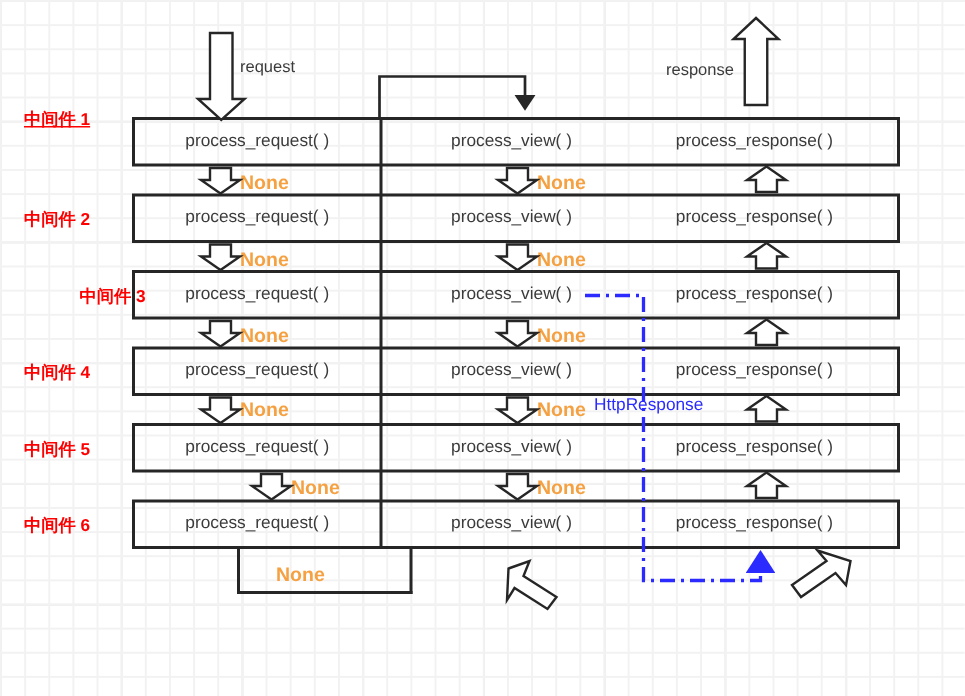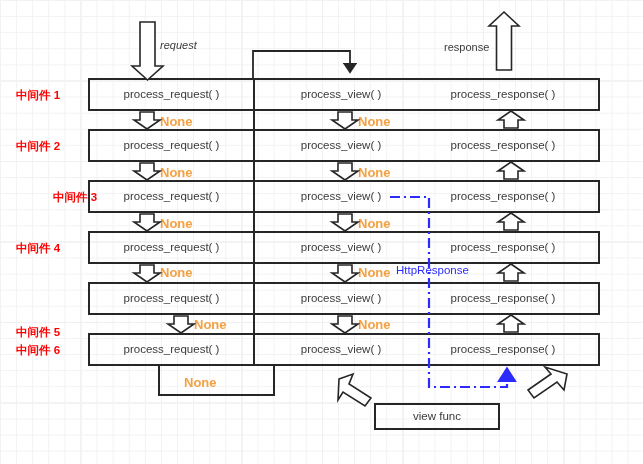--- a/index.html
+++ b/index.html
@@ -90,28 +90,28 @@
     border-top:none;
     box-sizing:border-box;
   }
   svg.overlay{position:absolute;left:0;top:0;width:643px;height:464px;pointer-events:none;}
 </style>
 </head>
 <body>
 
 <div id="canvas">
 
-  <div class="plain-lbl" style="left:160px;top:39px;font-style:italic;">request</div>
+  <div class="plain-lbl" style="left:160px;top:39px;">request</div>
   <div class="plain-lbl" style="left:444px;top:41px;">response</div>
 
-  <div class="mw-label" style="top:88px;">中间件 1</div>
+  <div class="mw-label" style="top:72px;text-decoration:underline;">中间件 1</div>
   <div class="mw-label" style="top:139px;">中间件 2</div>
   <div class="mw-label" style="top:190px;margin-left:37px;">中间件 3</div>
   <div class="mw-label" style="top:241px;">中间件 4</div>
-  <div class="mw-label" style="top:292px;margin-top:33px;">中间件 5</div>
+  <div class="mw-label" style="top:292px;">中间件 5</div>
   <div class="mw-label" style="top:343px;">中间件 6</div>
 
   <div class="row-box" style="top:78px;">
     <div class="cell cell-req">process_request( )</div>
     <div class="cell cell-view">process_view( )</div>
     <div class="cell cell-resp">process_response( )</div>
   </div>
   <div class="row-box" style="top:129px;">
     <div class="cell cell-req">process_request( )</div>
     <div class="cell cell-view">process_view( )</div>
@@ -136,21 +136,20 @@
     <div class="cell cell-req">process_request( )</div>
     <div class="cell cell-view">process_view( )</div>
     <div class="cell cell-resp">process_response( )</div>
   </div>
 
   <div class="col-divider" style="top:78px;height:288px;"></div>
 
   <div class="none-box"></div>
   <div class="none-lbl" style="left:184px;top:375px;">None</div>
 
-  <div class="viewfunc-box">view func</div>
 
   <div class="http-lbl" style="left:396px;top:264px;">HttpResponse</div>
 
   <div class="none-lbl" style="left:160px;top:114px;">None</div>
   <div class="none-lbl" style="left:160px;top:165px;">None</div>
   <div class="none-lbl" style="left:160px;top:216px;">None</div>
   <div class="none-lbl" style="left:160px;top:265px;">None</div>
   <div class="none-lbl" style="left:194px;top:317px;">None</div>
 
   <div class="none-lbl" style="left:358px;top:114px;">None</div>

